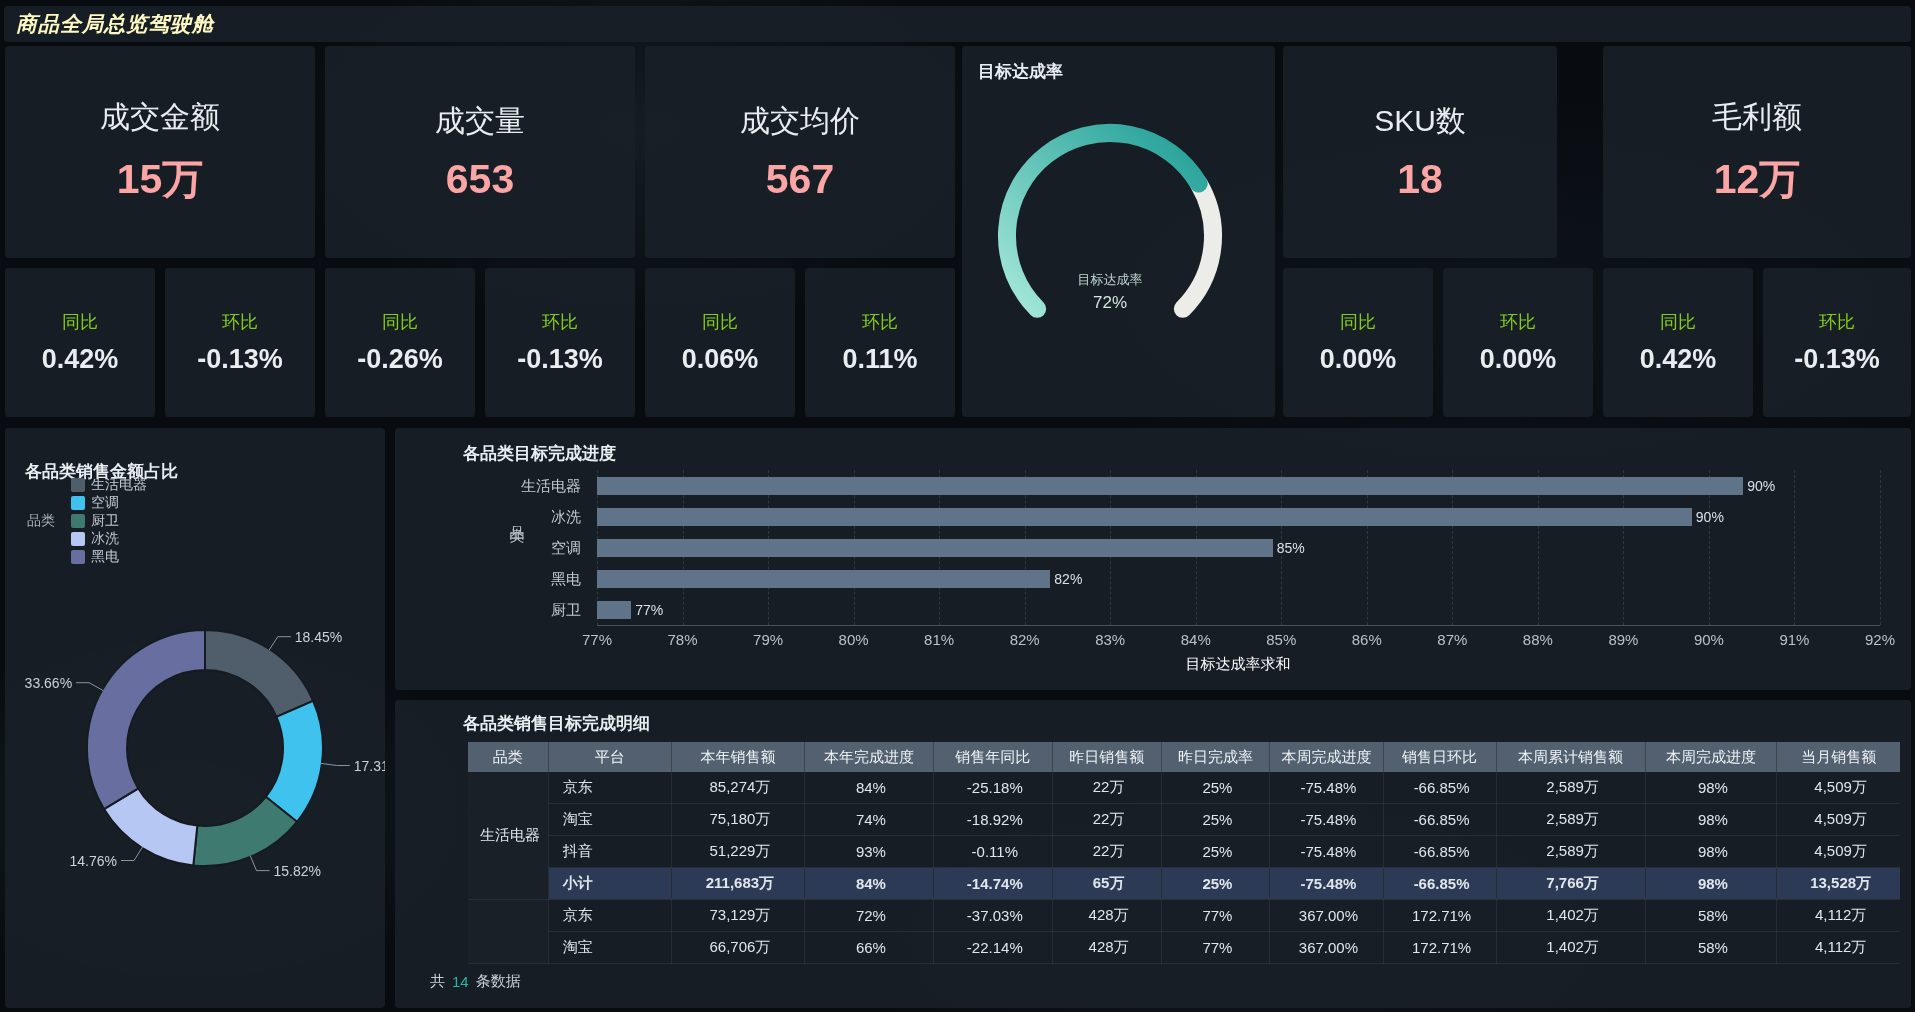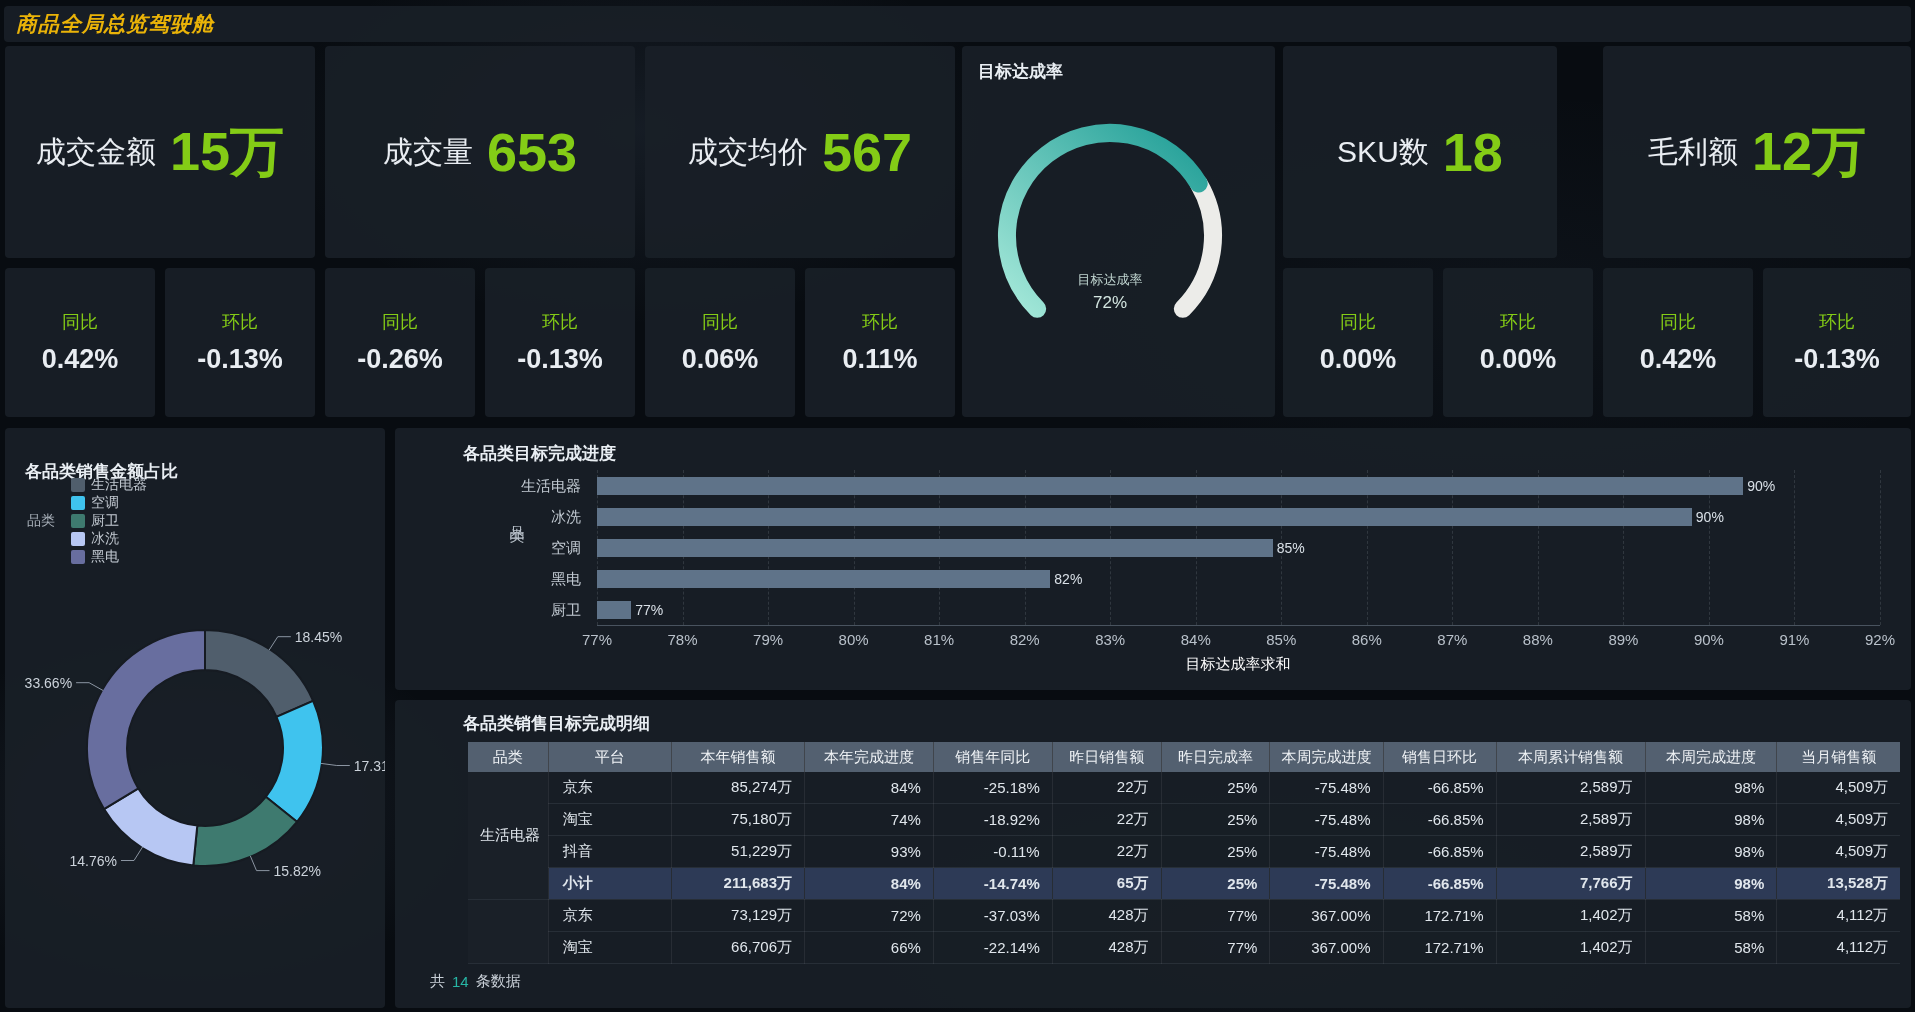--- a/index.html
+++ b/index.html
@@ -10,24 +10,24 @@
       radial-gradient(ellipse 520px 280px at 640px 130px, rgba(140,170,210,0.10), transparent 70%),
       radial-gradient(ellipse 420px 260px at 190px 810px, rgba(150,175,215,0.12), transparent 70%),
       radial-gradient(ellipse 600px 240px at 1250px 940px, rgba(140,165,200,0.06), transparent 70%),
       radial-gradient(ellipse 700px 300px at 1500px 300px, rgba(120,150,190,0.05), transparent 70%),
       #080c11;
     color:#e7ecf1;
   }
   #app{position:absolute;inset:0;}
   .panel{position:absolute;background:rgba(25,31,39,0.93);border-radius:4px;}
   .titlebar{left:4px;top:6px;width:1907px;height:36px;display:flex;align-items:center;}
-  .main-title{font-size:21px;font-weight:bold;font-style:italic;color:#eab308;letter-spacing:1px;margin-left:12px;}
-  .kpi-card{top:46px;height:212px;display:flex;flex-direction:row;align-items:center;justify-content:center;gap:14px;}
+  .main-title{font-size:21px;font-weight:bold;font-style:italic;color:#fef9c3;letter-spacing:1px;margin-left:12px;}
+  .kpi-card{top:46px;height:212px;display:flex;flex-direction:column;align-items:center;justify-content:center;gap:14px;}
   .kpi-label{font-size:30px;color:#e9edf2;}
-  .kpi-value{font-size:54px;font-weight:bold;color:#84cc16;}
+  .kpi-value{font-size:41px;font-weight:bold;color:#fca5a5;}
   .delta-card{top:268px;height:149px;display:flex;flex-direction:column;align-items:center;justify-content:center;gap:10px;}
   .delta-label{font-size:18px;color:#84cc16;}
   .delta-value{font-size:27px;font-weight:bold;color:#e9edf2;}
   .panel-title{position:absolute;font-size:17px;font-weight:bold;color:#e9eef3;}
   
   .gauge-panel{left:962px;top:46px;width:313px;height:371px;}
   #gauge-svg{position:absolute;left:0;top:0;}
   .gauge-center{position:absolute;left:48px;top:225px;width:200px;text-align:center;pointer-events:none;}
   .gauge-center .g-label{font-size:13px;color:#c3d8d3;}
   .gauge-center .g-value{font-size:17px;color:#d3e5e0;margin-top:4px;}
@@ -55,21 +55,21 @@
   .bar-ylabel{position:absolute;left:112px;top:86px;writing-mode:vertical-lr;text-orientation:upright;font-size:15px;color:#b9c1ca;letter-spacing:2px;}
   
   .table-panel{left:395px;top:700px;width:1516px;height:308px;}
   .table-title{left:68px;top:12px;}
   .tbl-wrap{position:absolute;left:73px;right:11px;top:42px;}
   table{width:100%;border-collapse:collapse;table-layout:fixed;font-size:15px;color:#e0e6ec;}
   thead th{background:#536070;color:#f0f3f6;font-weight:normal;height:30px;border-right:1px solid rgba(255,255,255,0.18);text-align:center;padding:0 6px;overflow:hidden;white-space:nowrap;}
   thead th:last-child{border-right:none;}
   tbody td,tbody th{height:31px;border-bottom:1px solid rgba(140,155,170,0.14);border-right:1px solid rgba(255,255,255,0.07);padding:0 12px;overflow:hidden;white-space:nowrap;font-weight:normal;}
   tbody td:last-child{border-right:none;}
-  td.num{text-align:right;padding-left:16px;}
+  td.num{text-align:center;padding-left:16px;}
   td.plat{text-align:left;padding-left:14px;}
   th.cat-cell{text-align:center;color:#e0e6ec;background:rgba(255,255,255,0.015);}
   tr.sub td{background:#2d3a56;font-weight:bold;}
   .tbl-footer{position:absolute;left:35px;top:272px;font-size:15px;color:#c8cfd7;display:flex;gap:7px;align-items:center;}
   .tbl-count{color:#27b6a5;}
 </style>
 </head>
 <body>
 
 <div id="app">

